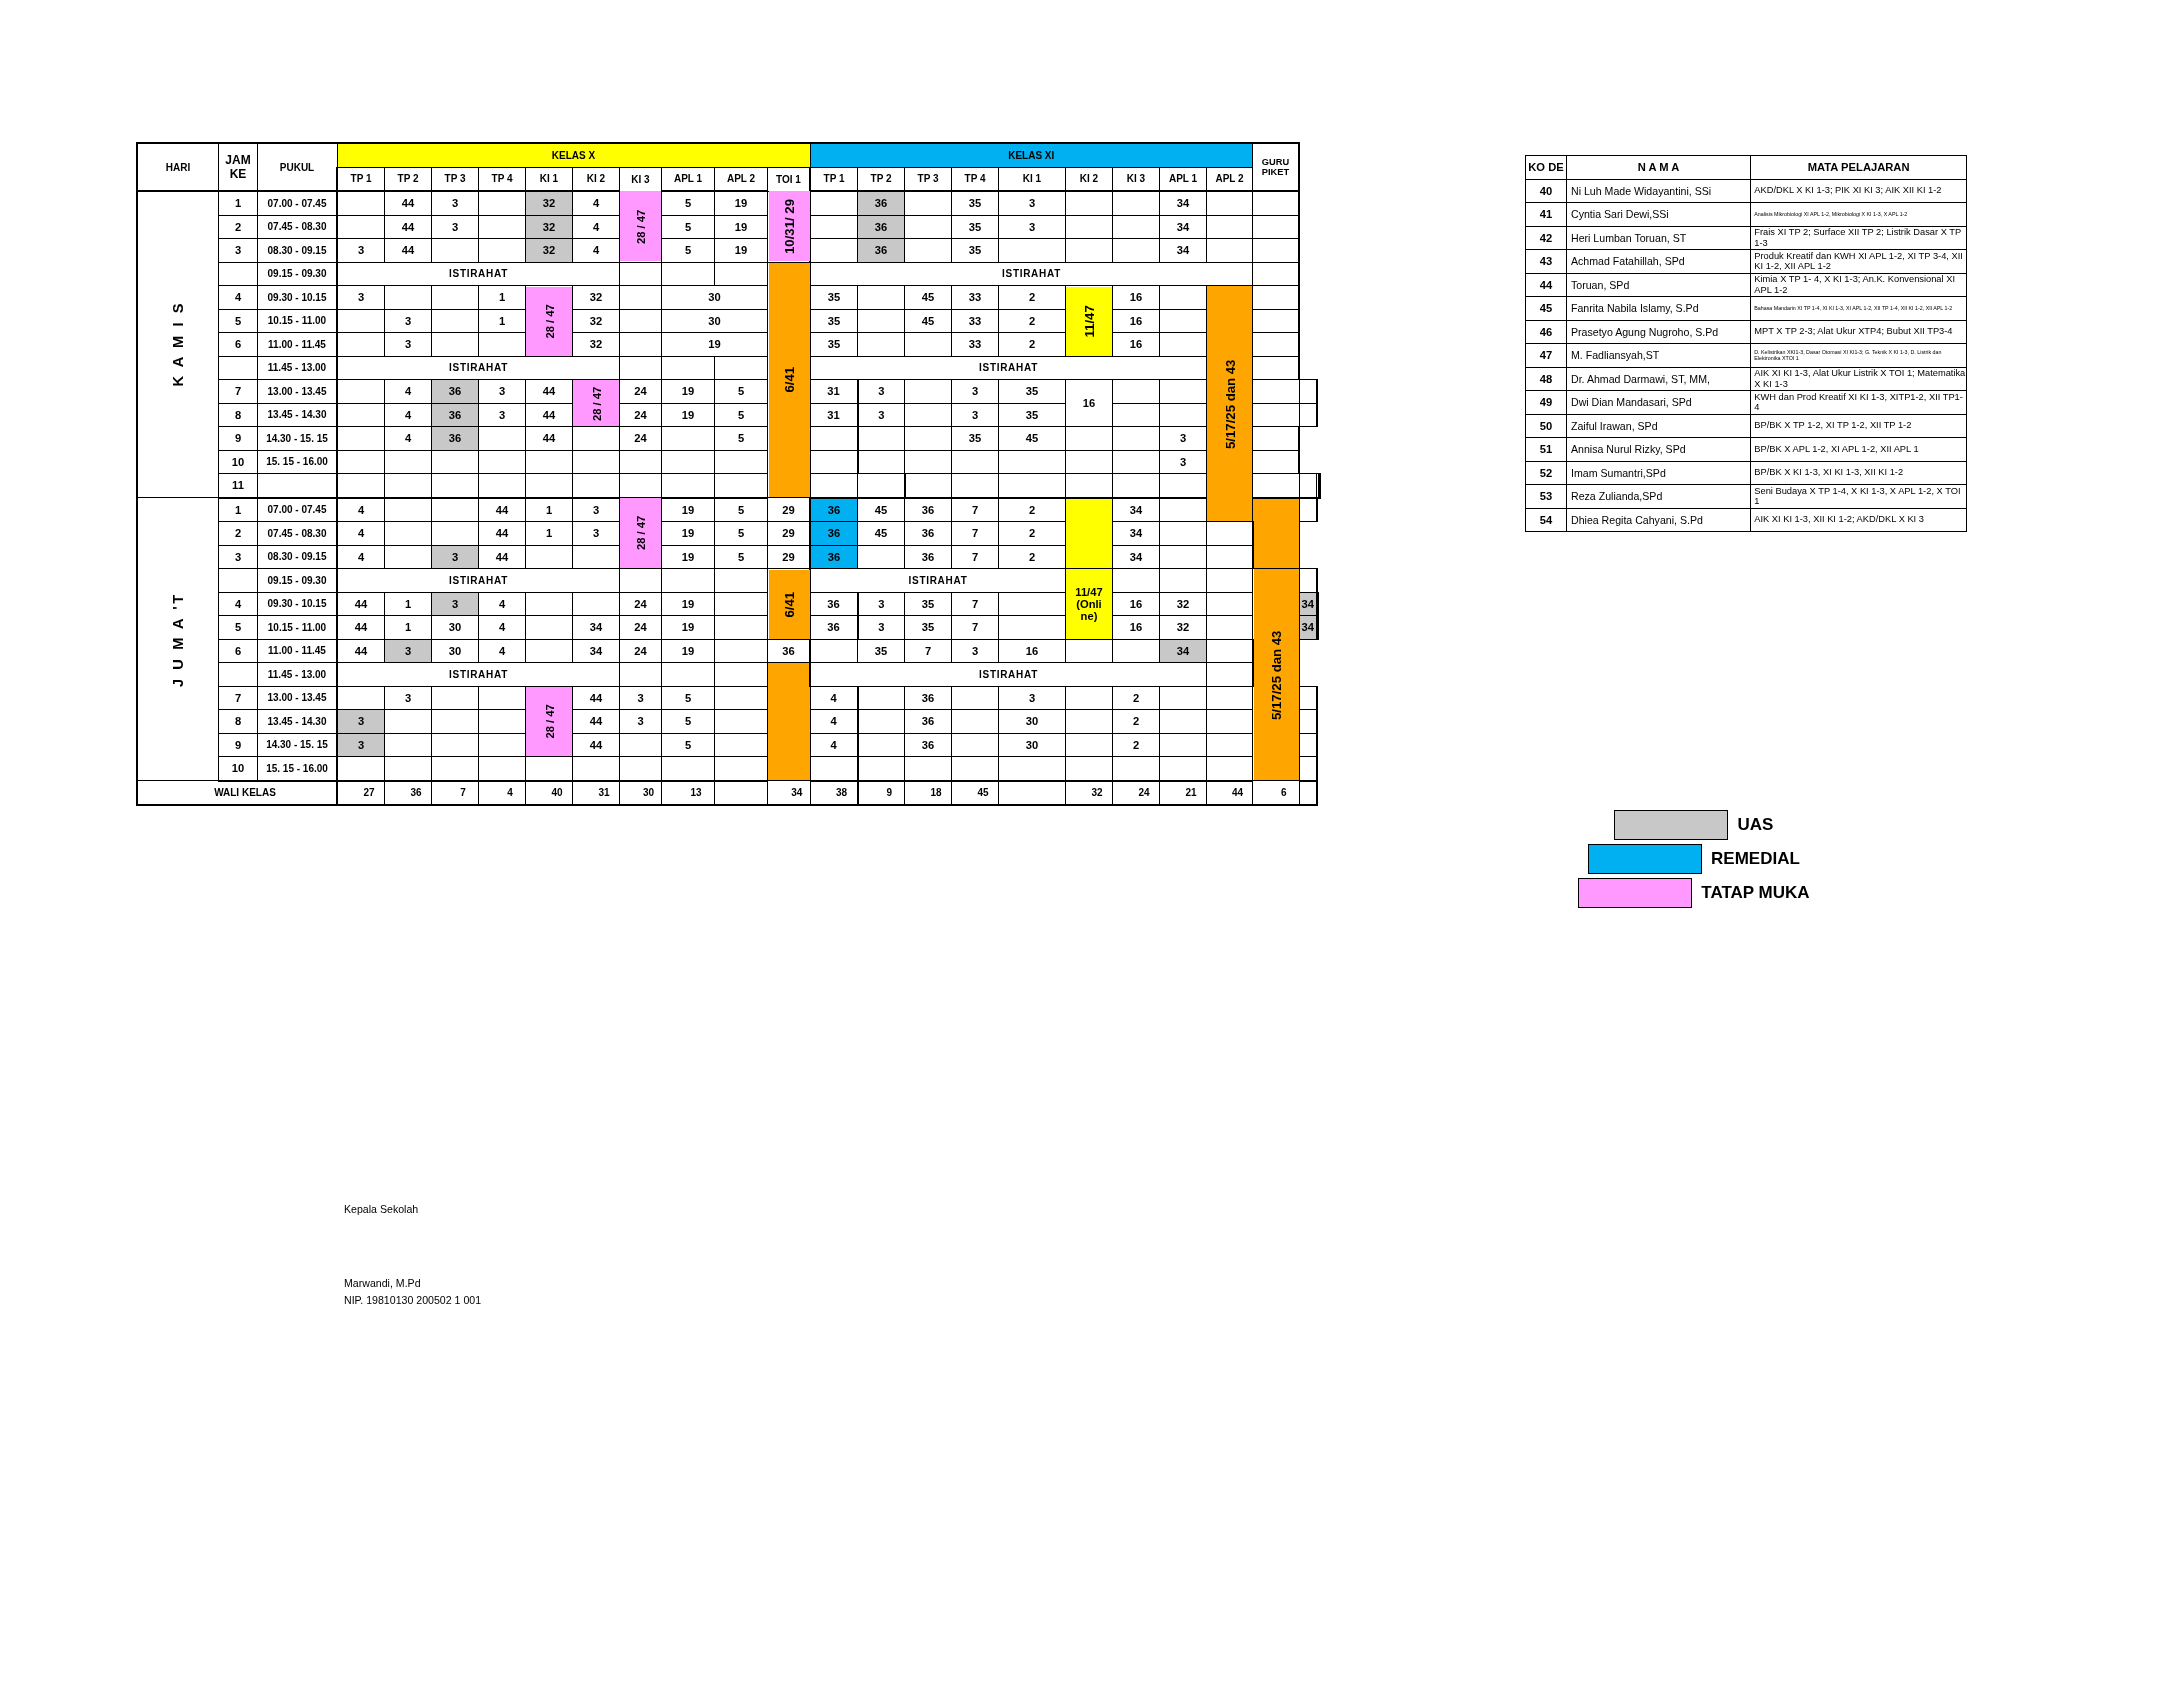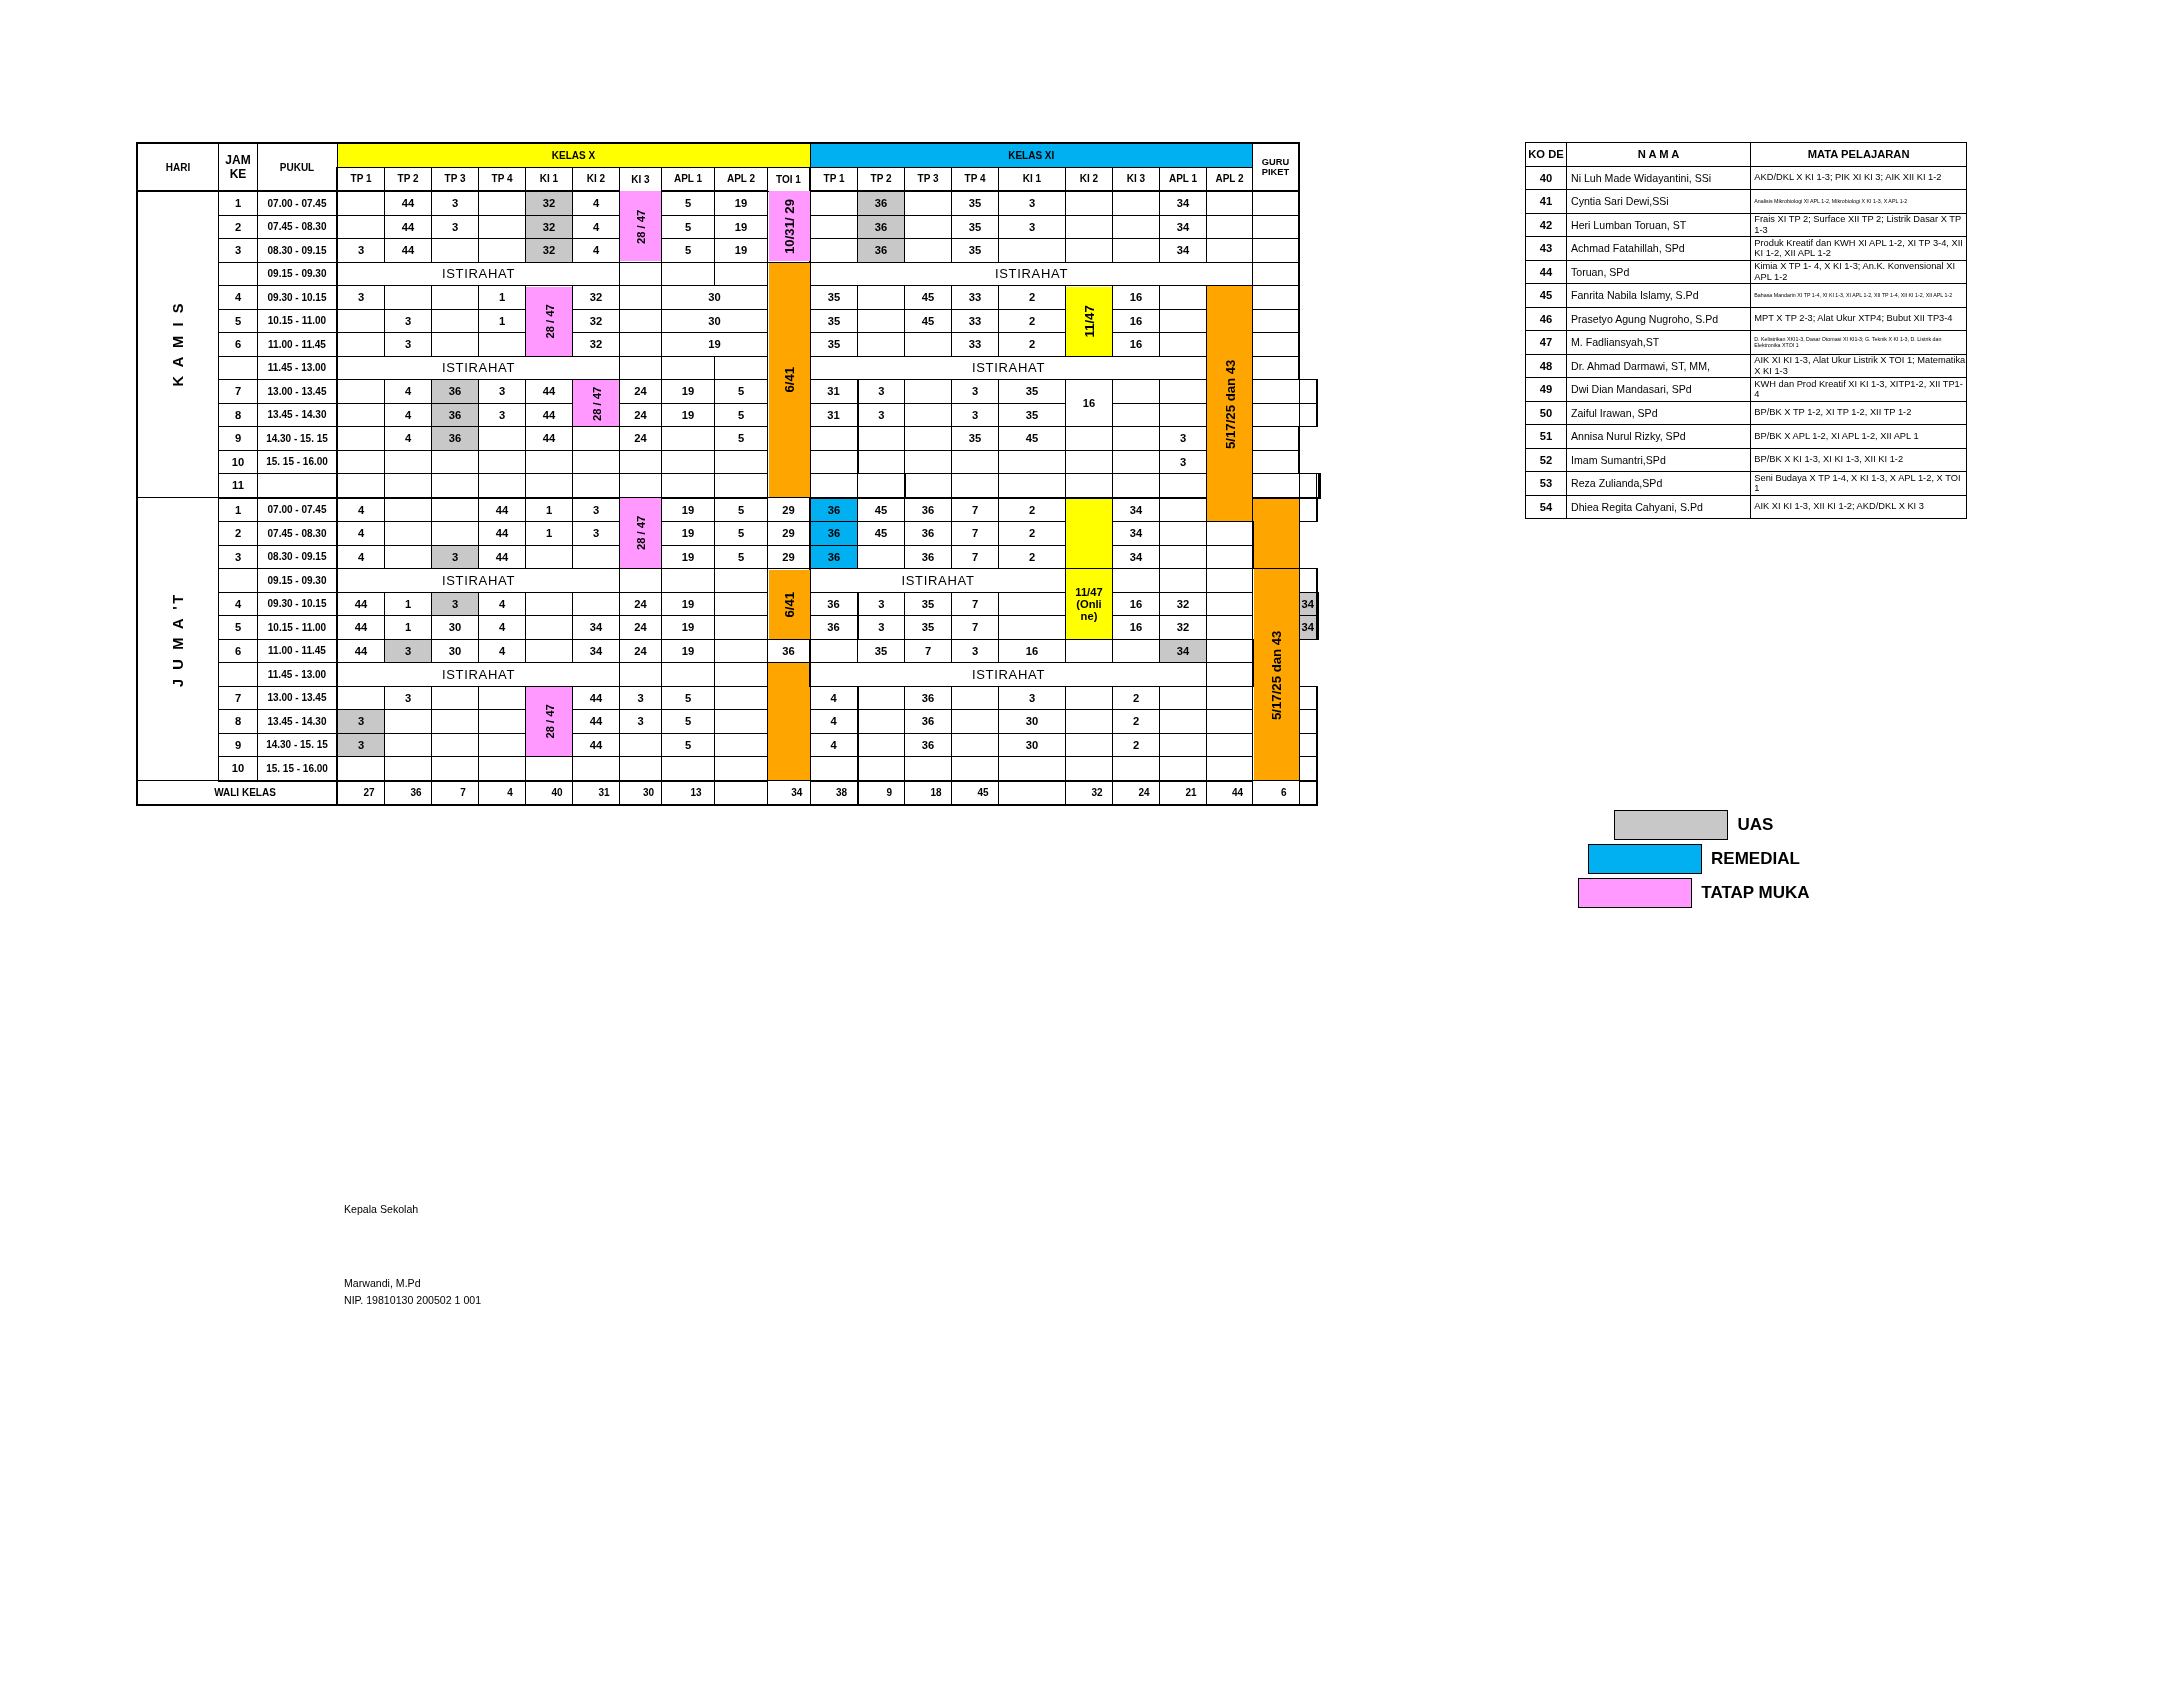--- a/index.html
+++ b/index.html
@@ -12,36 +12,36 @@
   
   #schedule{position:absolute;left:136px;top:142px;}
   #schedule td{height:22.5px;}
   .thead td{font-size:10px;font-weight:bold;height:18.5px;}
   .kelasx{background:#ffff00;}
   .kelasxi{background:#00b0f0;}
   .colhdr{font-size:9.3px;}
   .hari{writing-mode:vertical-rl;transform:rotate(180deg);font-size:14.6px;letter-spacing:2.6px;font-weight:bold;}
   .jam{font-size:11.2px;}
   .pukul{font-size:10px;font-weight:bold;}
-  .istirahat{font-size:13px;font-weight:normal;letter-spacing:0.7px;}
+  .istirahat{font-size:10px;font-weight:bold;letter-spacing:0.7px;}
   .uas{background:#c8c8c8;}
   .remedial{background:#00b0f0;}
   .tatap{background:#ff99ff;}
   .orange{background:#ffa500;}
   .yellow{background:#ffff00;}
   .vert{writing-mode:vertical-rl;transform:rotate(180deg);font-size:11.2px;font-weight:bold;}
   .vert-big{writing-mode:vertical-rl;transform:rotate(180deg);font-size:13.2px;font-weight:bold;}
   .thickleft{border-left:2px solid #000;}
   .thicktop{border-top:2px solid #000;}
   .thickbottom{border-bottom:2px solid #000;}
   .thickright{border-right:2px solid #000;}
   .wali{font-size:10px;font-weight:bold;height:29px;padding-left:16px;}
 
   
-  #teachers{position:absolute;left:1525px;top:142px;}
+  #teachers{position:absolute;left:1525px;top:155px;}
   #teachers td{height:22.5px;}
   .tkode{width:40px;font-size:11.2px;font-weight:bold;}
   .tnama{width:179px;text-align:left;padding-left:4px;font-size:10.6px;font-weight:normal;}
   .tmapel{width:212px;text-align:left;padding-left:3.3px;font-size:9.3px;font-weight:normal;line-height:1.15;}
   .tmapel.tiny{font-size:5.3px;}
   .thdr{font-size:11.2px;font-weight:bold;height:40px;}
 
   
   #legend{position:absolute;left:1578px;top:810px;}
   .legrow{display:flex;align-items:center;margin-bottom:4px;justify-content:center;}

